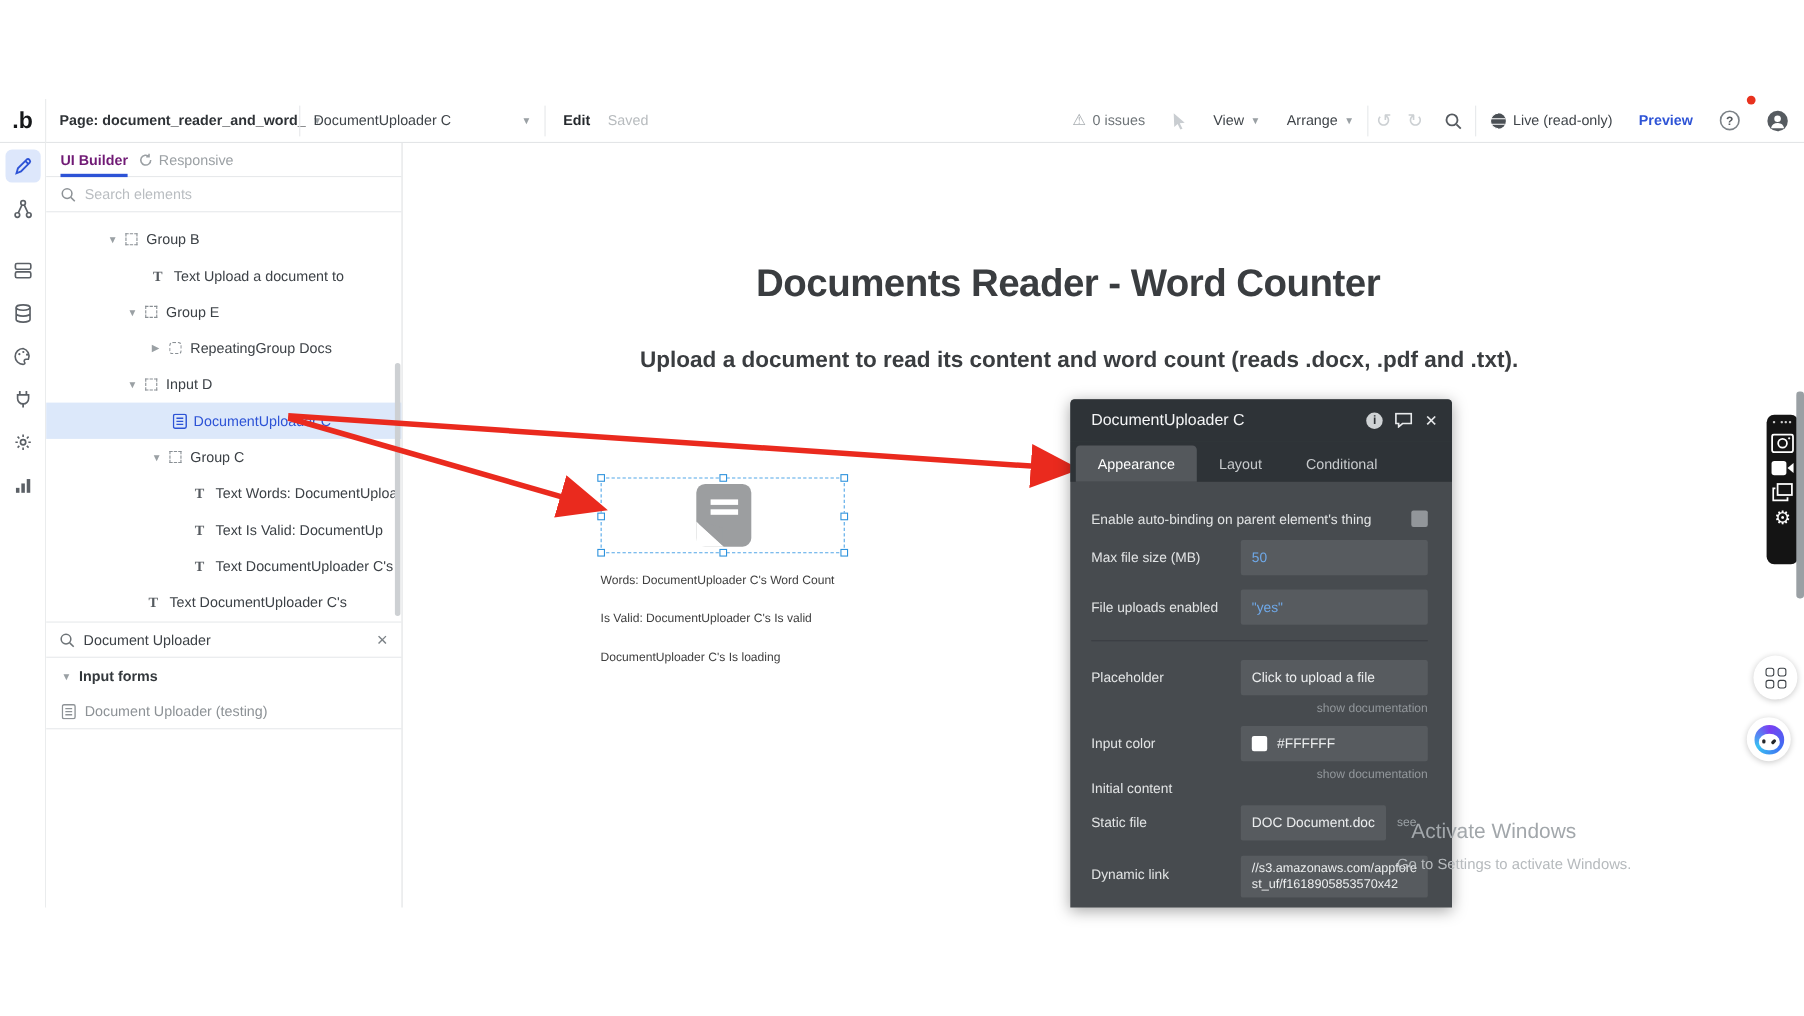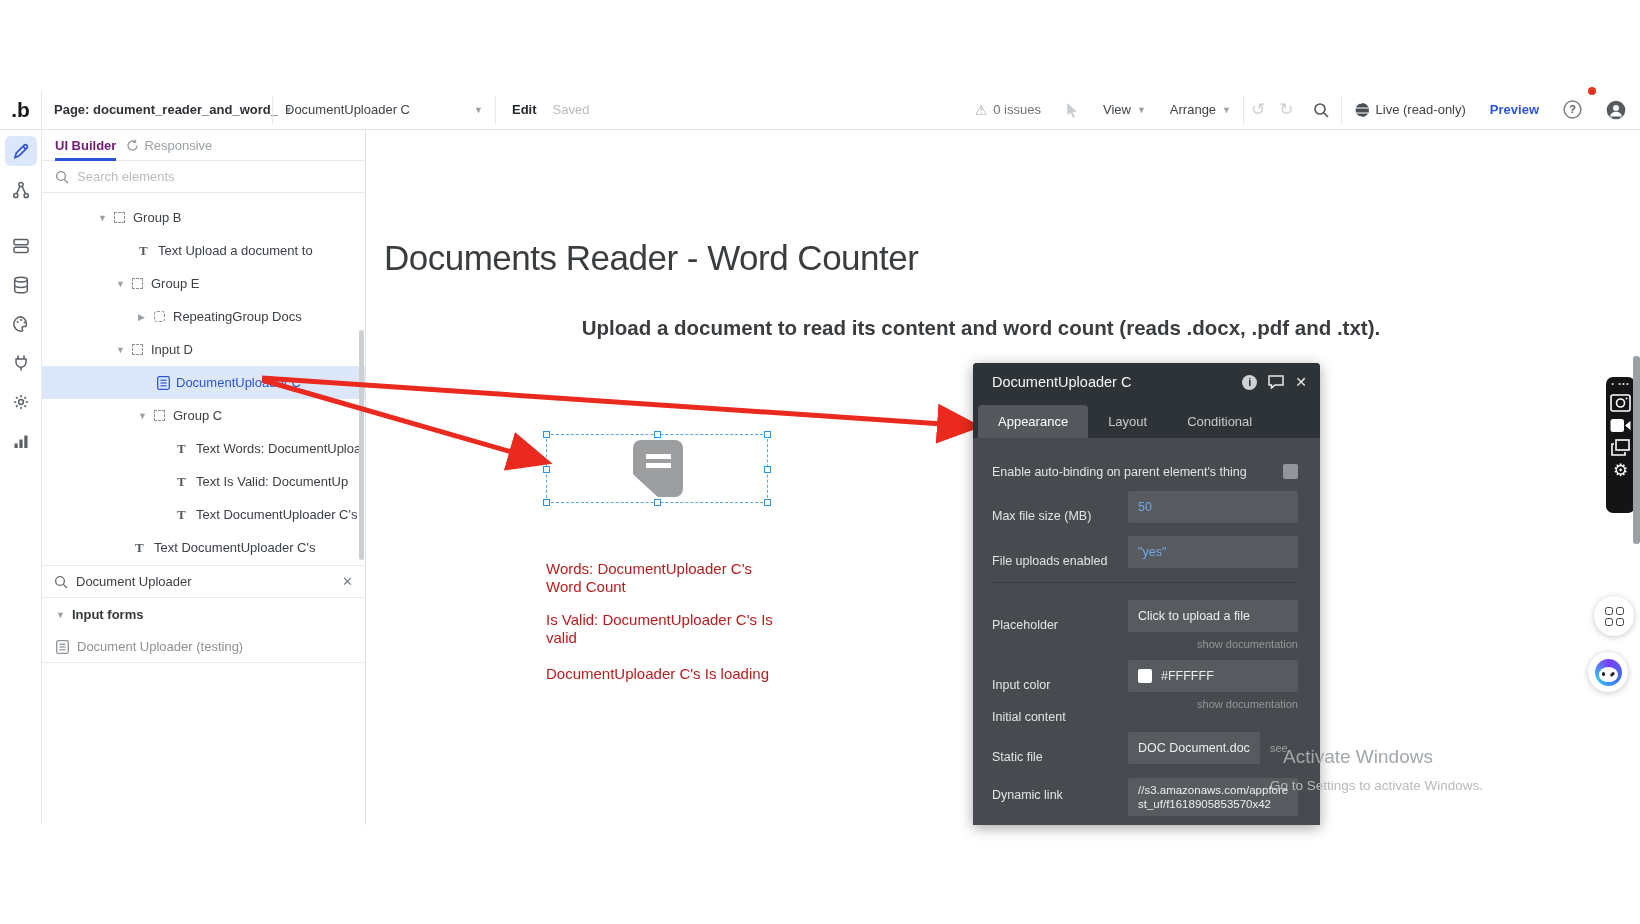--- a/index.html
+++ b/index.html
@@ -55,48 +55,48 @@
   .tree-thumb { position:absolute; left:317px; top:200px; width:5px; height:230px; background:#cdd0d3; border-radius:3px; }
   .ep-filter { position:absolute; left:0; top:435px; width:323px; height:33px; display:flex; align-items:center; gap:8px;
                padding:0 12px; border-top:1px solid #e7e9eb; border-bottom:1px solid #e7e9eb; font-size:13px; color:#3c4146; }
   .ep-filter .x { margin-left:auto; color:#7c8287; font-size:13px; }
   .ep-section { position:absolute; left:0; top:468px; width:323px; height:33px; display:flex; align-items:center; gap:7px;
                 padding-left:14px; font-size:13px; font-weight:bold; color:#33383c; }
   .ep-result { position:absolute; left:0; top:501px; width:323px; height:32px; display:flex; align-items:center; gap:8px;
                padding-left:14px; font-size:13px; color:#8d9296; border-bottom:1px solid #e7e9eb; }
 
   
-  .canvas-title { position:absolute; left:384px; top:238px; width:1230px; text-align:left;
-                  font-size:35px; font-weight:normal; color:#3a3d40; letter-spacing:-0.5px; }
+  .canvas-title { position:absolute; left:356px; top:238px; width:1230px; text-align:center;
+                  font-size:35px; font-weight:bold; color:#3a3d40; letter-spacing:-0.5px; }
   .canvas-sub { position:absolute; left:366px; top:316px; width:1230px; text-align:center;
                 font-size:20.5px; font-weight:bold; color:#3a3d40; }
   .sel-el { position:absolute; left:546px; top:434px; width:222px; height:69px; border:1px dashed #53a7e8; }
   .handle { position:absolute; width:7px; height:7px; background:#fff; border:1px solid #2f93dd; }
   .up-icon { position:absolute; left:84px; top:4px; }
-  .canvas-texts { position:absolute; left:546px; top:560px; width:234px; font-size:15px; color:#b91c1c; line-height:17.5px; }
+  .canvas-texts { position:absolute; left:546px; top:520px; width:234px; font-size:11px; color:#404040; line-height:17.5px; }
   .ctext { margin-bottom:16px; }
   .ctext:nth-child(2) { margin-bottom:19px; }
 
   
   .arrows { position:absolute; left:0; top:0; pointer-events:none; }
 
   
   .inspector { position:absolute; left:973px; top:363px; width:347px; height:462px; background:#474b4f;
                border-radius:4px 4px 0 0; box-shadow:0 3px 14px rgba(0,0,0,.35); overflow:hidden; color:#e4e6e7; }
   .ins-head { height:38px; background:#2e3337; display:flex; align-items:center; padding:0 13px 0 19px; }
   .ins-title { font-size:14.5px; color:#f4f5f6; }
   .ins-hicons { margin-left:auto; display:flex; align-items:center; gap:11px; }
   .ins-info { width:15px; height:15px; border-radius:50%; background:#cfd3d5; color:#2e3236; font-weight:bold;
               font-size:11px; display:flex; align-items:center; justify-content:center; }
   .ins-close { color:#e8eaec; font-size:14px; font-weight:bold; }
   .ins-tabs { height:37px; background:#2e3337; display:flex; align-items:flex-end; padding-left:5px; }
   .ins-tab { height:33px; display:flex; align-items:center; justify-content:center; font-size:13px; color:#c7cacc; padding:0 20px; }
   .ins-tab.active { background:#54585c; border-radius:4px 4px 0 0; color:#fff; }
   .ins-body { padding:0 22px 0 19px; }
-  .frow { display:flex; align-items:flex-end; }
+  .frow { display:flex; align-items:center; }
   .flabel { font-size:12.5px; color:#e2e4e5; flex:1; }
   .finput { width:170px; height:28px; background:#575b5f; border-radius:2px; display:flex; align-items:center;
             padding:16px 10px; font-size:12.5px; color:#eceeef; }
   .finput.blue { color:#6fa9e9; }
   .checkbox { width:15px; height:15px; background:#92969a; border-radius:2px; }
   .showdoc { text-align:right; font-size:11px; color:#92979b; margin-top:6px; }
   .divider { border-top:1px solid #3a3e42; margin-top:14px; }
   .swatch { width:14px; height:14px; background:#fff; border-radius:2px; margin-right:9px; flex:0 0 14px; }
   .dyn { height:auto; min-height:38px; padding:4px 0 4px 10px; font-size:11.5px; line-height:14px;
          word-break:break-all; align-items:flex-start; flex-direction:column; justify-content:center; }

